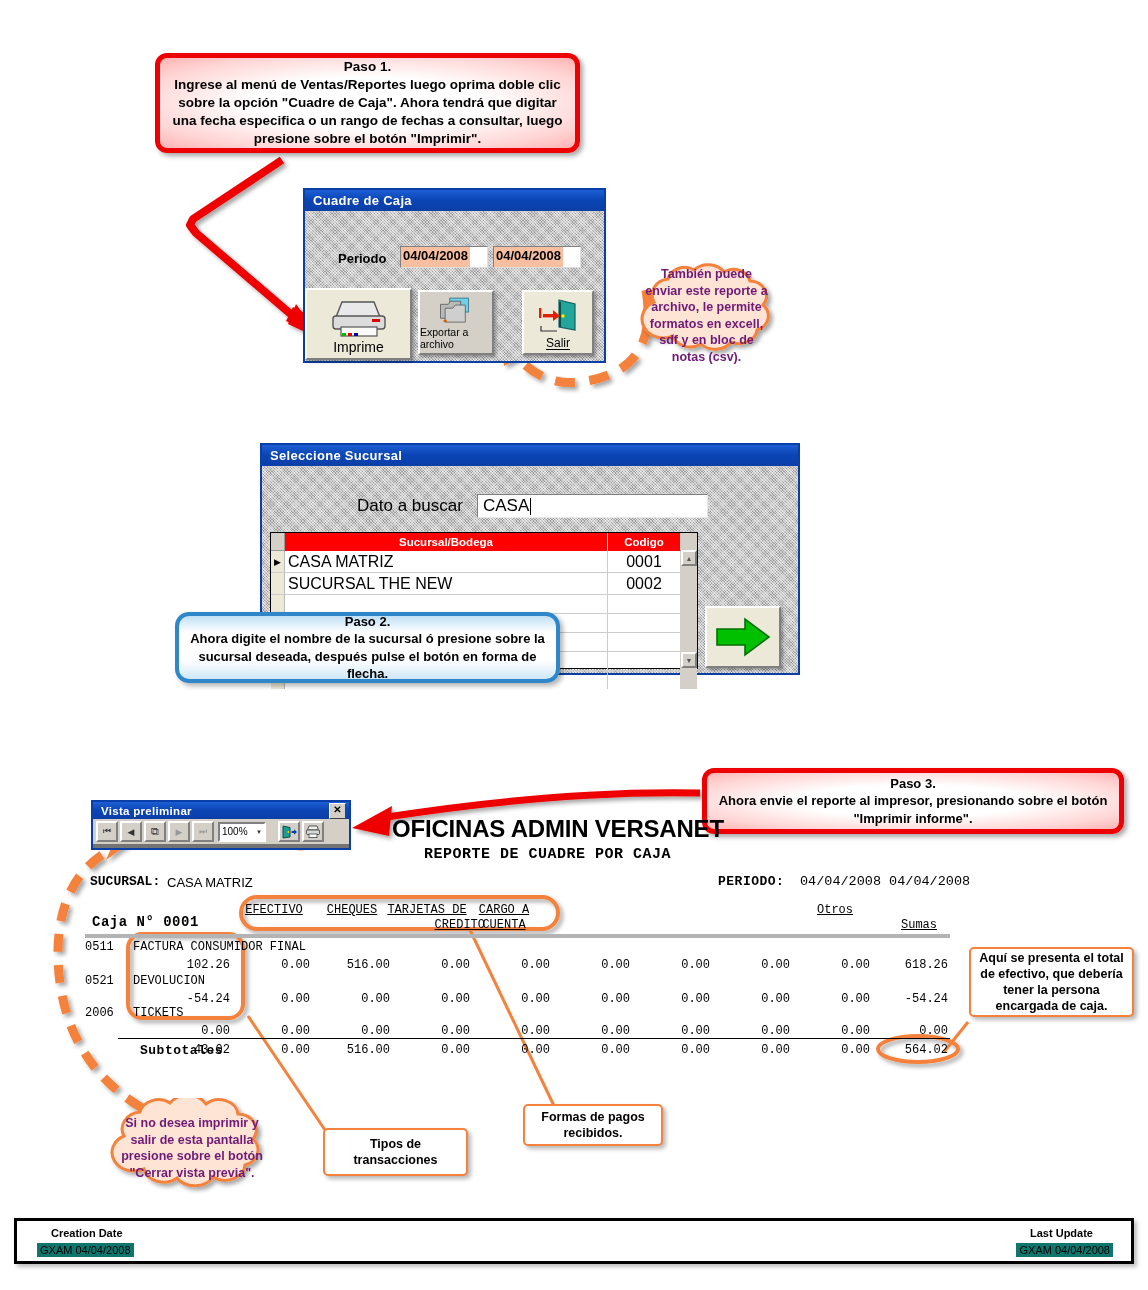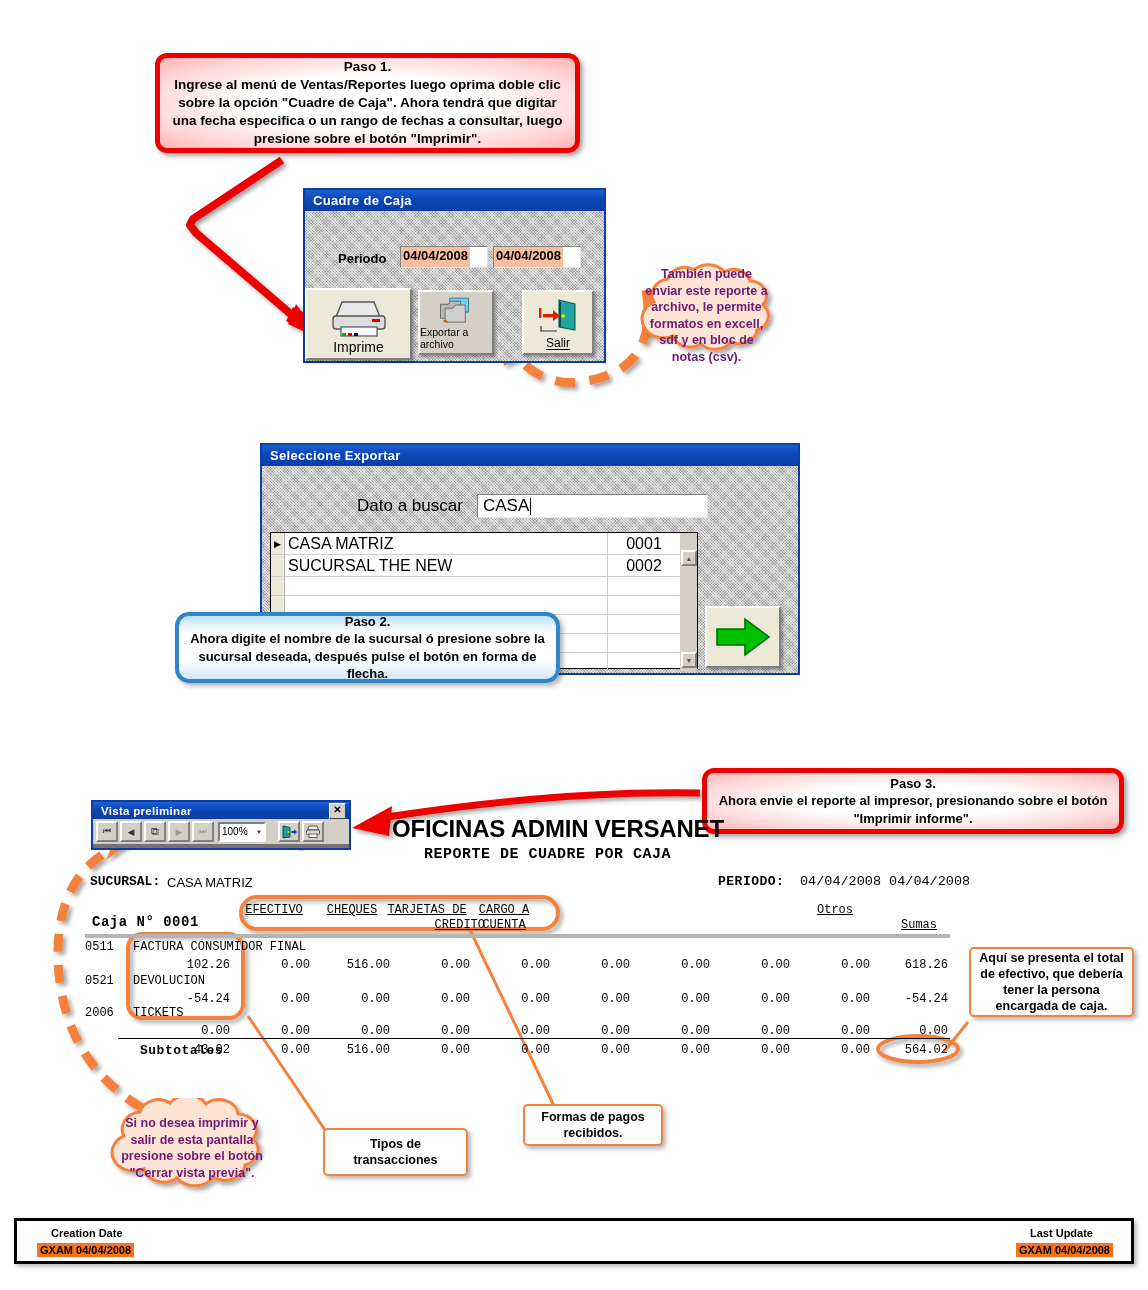--- a/index.html
+++ b/index.html
@@ -136,21 +136,21 @@
   
   .rep{font-family:"Liberation Mono","DejaVu Sans Mono",monospace;color:#000;}
 
   
   .footbar{
     position:absolute;left:14px;top:1218px;width:1120px;height:46px;
     border:3px solid #000;background:#fff;box-sizing:border-box;
     box-shadow:3px 3px 4px rgba(0,0,0,.25);
   }
   .foot-lbl{font-size:11px;font-weight:bold;color:#000;}
-  .foot-val{font-size:11px;font-weight:bold;color:#000;background:#f97316;padding:1px 3px;}
+  .foot-val{font-size:11px;font-weight:normal;color:#000;background:#0f766e;padding:1px 3px;}
 </style>
 </head>
 <body>
 
 <svg class="abs" style="left:0;top:0;width:1148px;height:1290px;pointer-events:none;">
   <defs>
     <filter id="sh" x="-30%" y="-30%" width="180%" height="180%">
       <feDropShadow dx="3" dy="3" stdDeviation="2" flood-color="#000" flood-opacity="0.35"></feDropShadow>
     </filter>
   </defs>
@@ -267,37 +267,43 @@
       <path d="M30,40 a18,16 0 0 1 14,-23 a17,15 0 0 1 26,-9 a19,16 0 0 1 30,2 a17,15 0 0 1 26,9
                a17,15 0 0 1 13,24 a17,15 0 0 1 -6,25 a18,15 0 0 1 -26,12 a19,16 0 0 1 -30,2
                a18,15 0 0 1 -28,-8 a17,15 0 0 1 -19,-34 Z" fill="#fde4d5" stroke="#f4823c" stroke-width="3"></path>
     </g>
   </svg>
   <div class="cloud-txt">También puede enviar este reporte a archivo, le permite formatos en excell, sdf y en bloc de  notas (csv).</div>
 </div>
 
 <div class="win" style="left:260px;top:443px;width:540px;height:232px;">
   <div class="win-title">
-    <span>Seleccione Exportar</span>
+    <span>Seleccione Sucursal</span>
     <span class="spacer"></span>
   </div>
   <div class="win-body">
 
     <div class="abs" style="left:95px;top:30px;font-size:17px;color:#000;">Dato a buscar</div>
 
     <div class="abs" style="left:215px;top:28px;width:231px;height:24px;background:#fff;
                 border-top:1px solid #808080;border-left:1px solid #808080;
                 border-right:1px solid #e8e8e8;border-bottom:1px solid #e8e8e8;
                 display:flex;align-items:center;box-sizing:border-box;">
       <span style="font-size:17px;color:#000;padding-left:5px;">CASA</span>
       <span style="display:inline-block;width:1px;height:17px;background:#000;margin-left:1px;"></span>
     </div>
 
     <div class="abs" style="left:8px;top:66px;width:428px;height:137px;border:1px solid #000;background:#fff;box-sizing:border-box;">
 
+      <div style="display:flex;height:18px;">
+        <div style="width:13px;background:#d4d0c8;border-right:1px solid #999;border-bottom:1px solid #999;"></div>
+        <div class="grid-head" style="flex:1;line-height:18px;border-right:1px solid #fff;">Sucursal/Bodega</div>
+        <div class="grid-head" style="width:72px;line-height:18px;">Codigo</div>
+        <div style="width:17px;background:#d4d0c8;border-bottom:1px solid #999;"></div>
+      </div>
 
       <div style="display:flex;height:22px;">
         <div style="width:13px;background:#ece9d8;border-right:1px solid #bbb;border-bottom:1px solid #ccc;
                     font-size:9px;color:#000;text-align:center;line-height:22px;">▶</div>
         <div class="grid-cell" style="flex:1;border-bottom:1px solid #ccc;border-right:1px solid #ccc;padding-left:3px;line-height:22px;">CASA MATRIZ</div>
         <div class="grid-cell" style="width:72px;border-bottom:1px solid #ccc;text-align:center;line-height:22px;">0001</div>
         <div style="width:17px;background:#d4d0c8;"></div>
       </div>
       <div style="display:flex;height:22px;">
         <div style="width:13px;background:#ece9d8;border-right:1px solid #bbb;border-bottom:1px solid #ccc;"></div>

